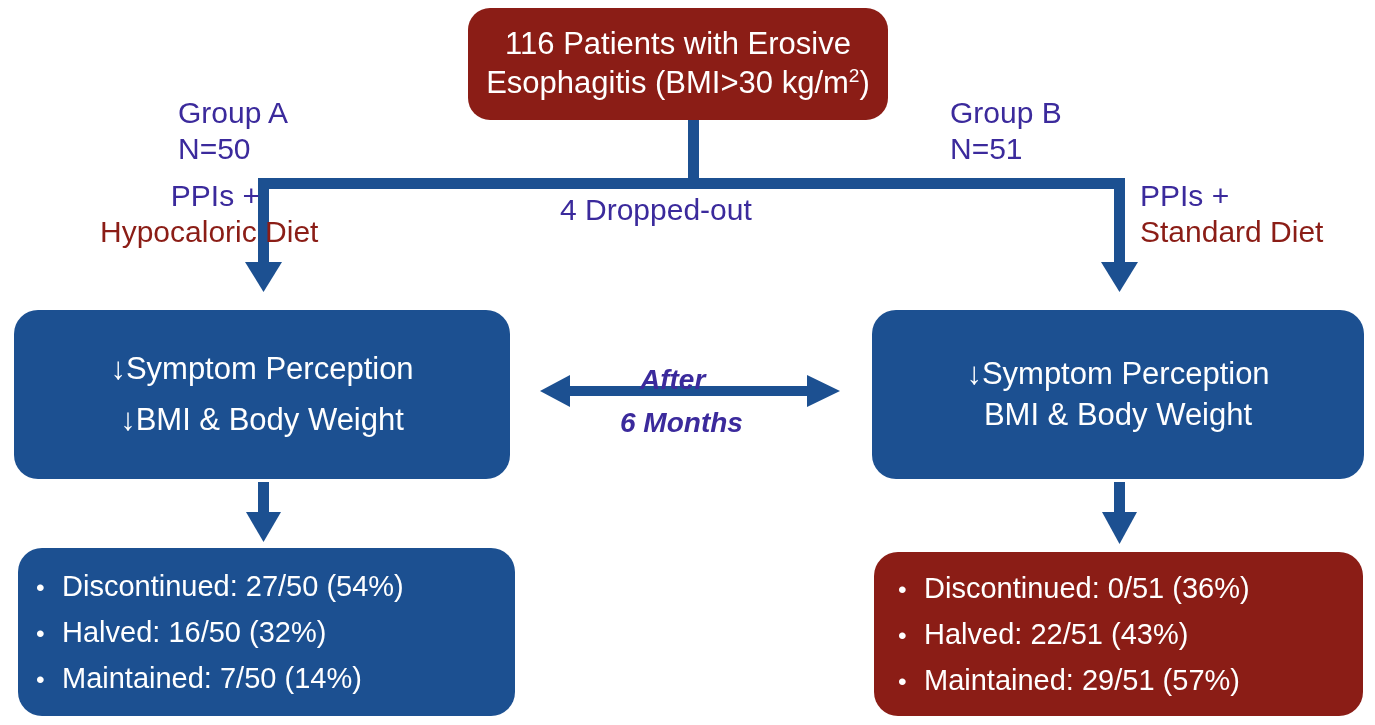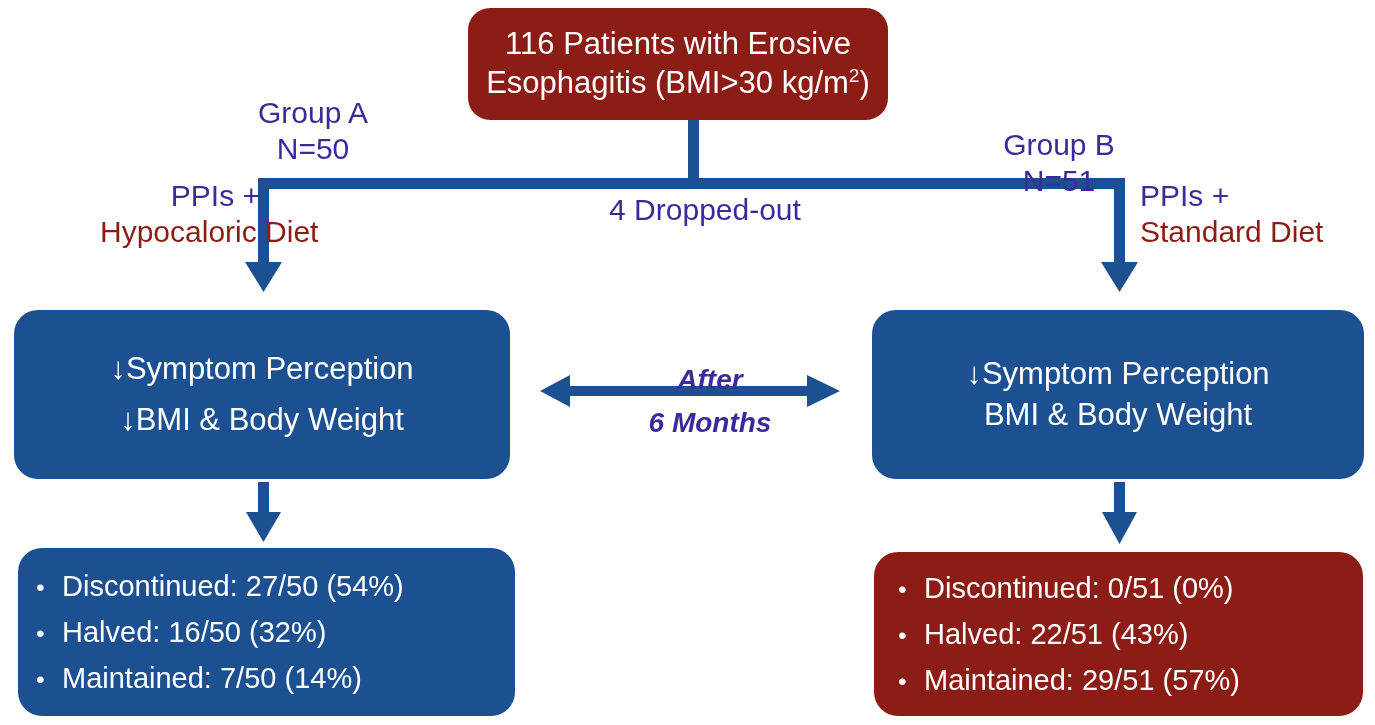--- a/index.html
+++ b/index.html
@@ -80,30 +80,30 @@
     display: inline-block;
     width: 26px;
     text-align: left;
     font-size: 0.85em;
   }
 
   
   .label {
     position: absolute;
     font-size: 30px;
-    text-align: center;
+    text-align: left;
     white-space: nowrap;
     line-height: 1.2;
   }
   .purple { color: #3b2a9c; }
   .darkred { color: #8b1d16; }
   .italic { font-style: italic; font-weight: bold; margin-top: 8px; }
 
   #group-a-label { left: 178px; top: 95px; width: 270px; }
-  #group-b-label { left: 924px; top: 95px; width: 270px; margin-top: 32px; }
+  #group-b-label { left: 950px; top: 95px; width: 270px; }
   #arm-a-label { left: 100px; top: 178px; width: 160px; text-align: right; }
   #arm-b-label { left: 1140px; top: 178px; width: 240px; text-align: left; }
   #dropout-label { left: 560px; top: 192px; width: 290px; }
   #after-label { left: 640px; top: 355px; width: 140px; font-size: 28px; }
   #months-label { left: 620px; top: 398px; width: 180px; font-size: 28px; }
 
   
   #connectors {
     position: absolute;
     left: 0; top: 0;
@@ -191,21 +191,21 @@
     </div>
     <div class="bullet-line">
       <span class="bullet-dot">•</span>
       <span>Maintained: 7/50 (14%)</span>
     </div>
   </div>
 
   <div class="box red" id="bot-right-box">
     <div class="bullet-line">
       <span class="bullet-dot">•</span>
-      <span>Discontinued: 0/51 (0%)</span>
+      <span>Discontinued: 0/51 (36%)</span>
     </div>
     <div class="bullet-line">
       <span class="bullet-dot">•</span>
       <span>Halved: 22/51 (43%)</span>
     </div>
     <div class="bullet-line">
       <span class="bullet-dot">•</span>
       <span>Maintained: 29/51 (57%)</span>
     </div>
   </div>

